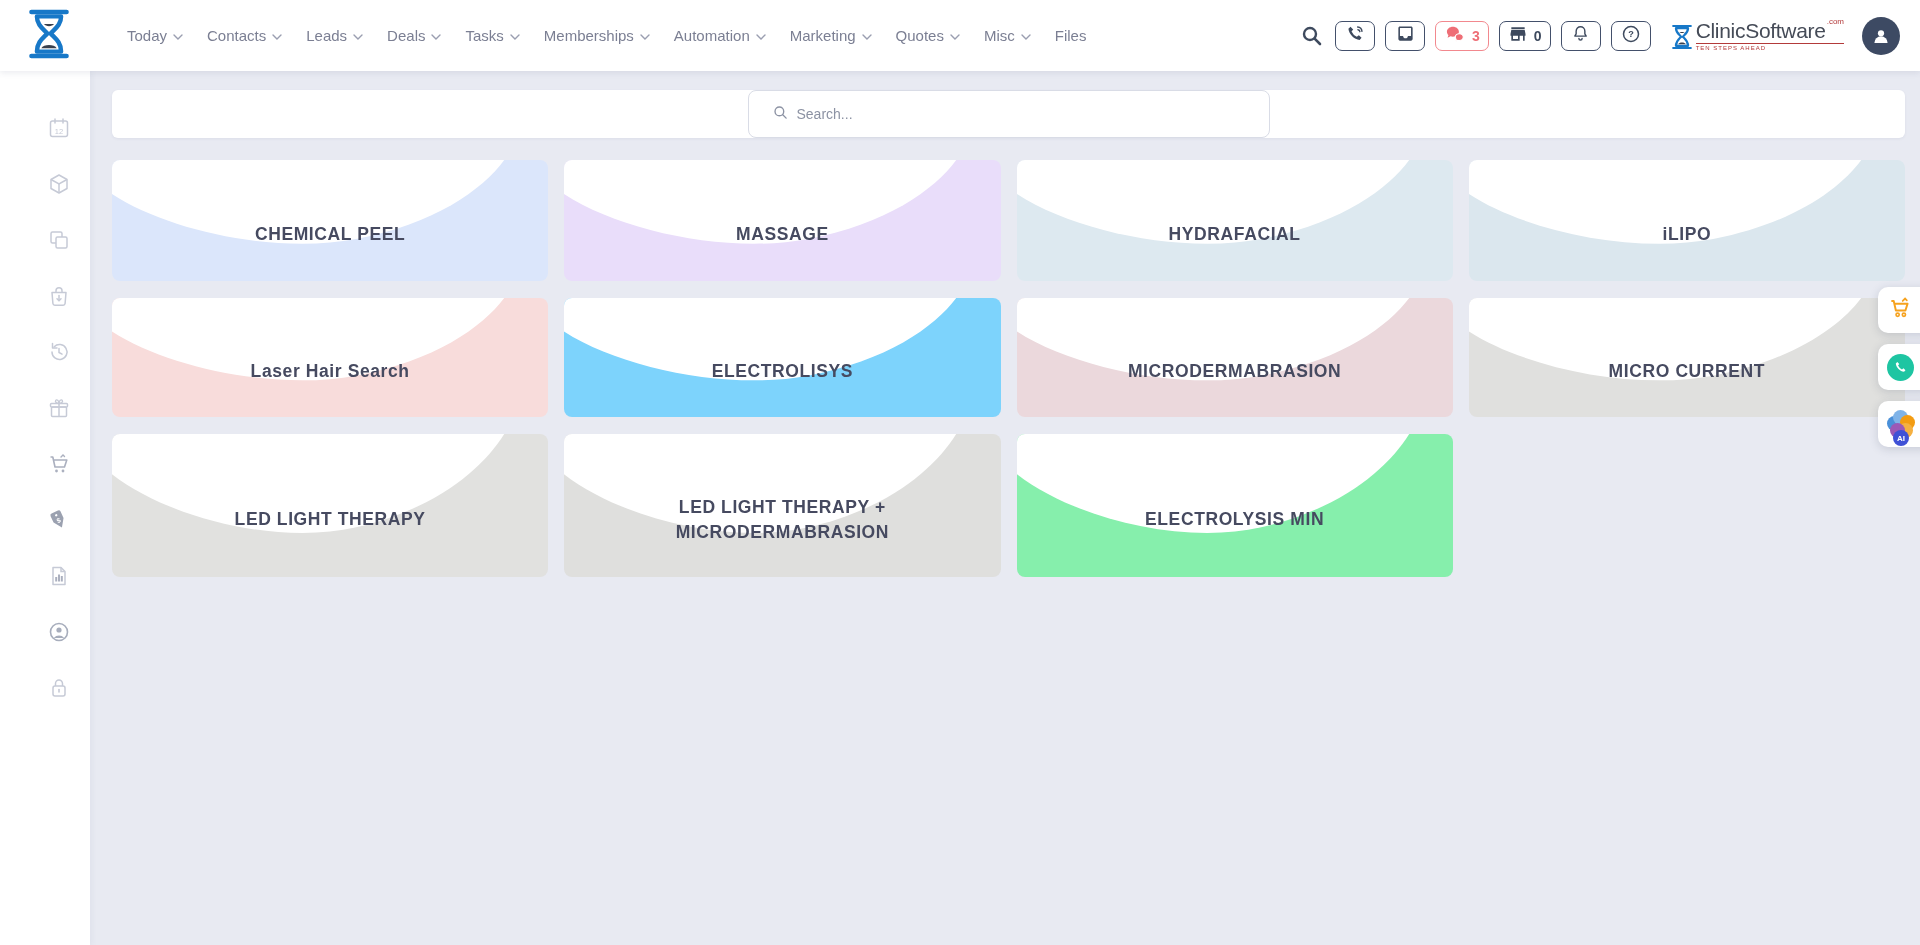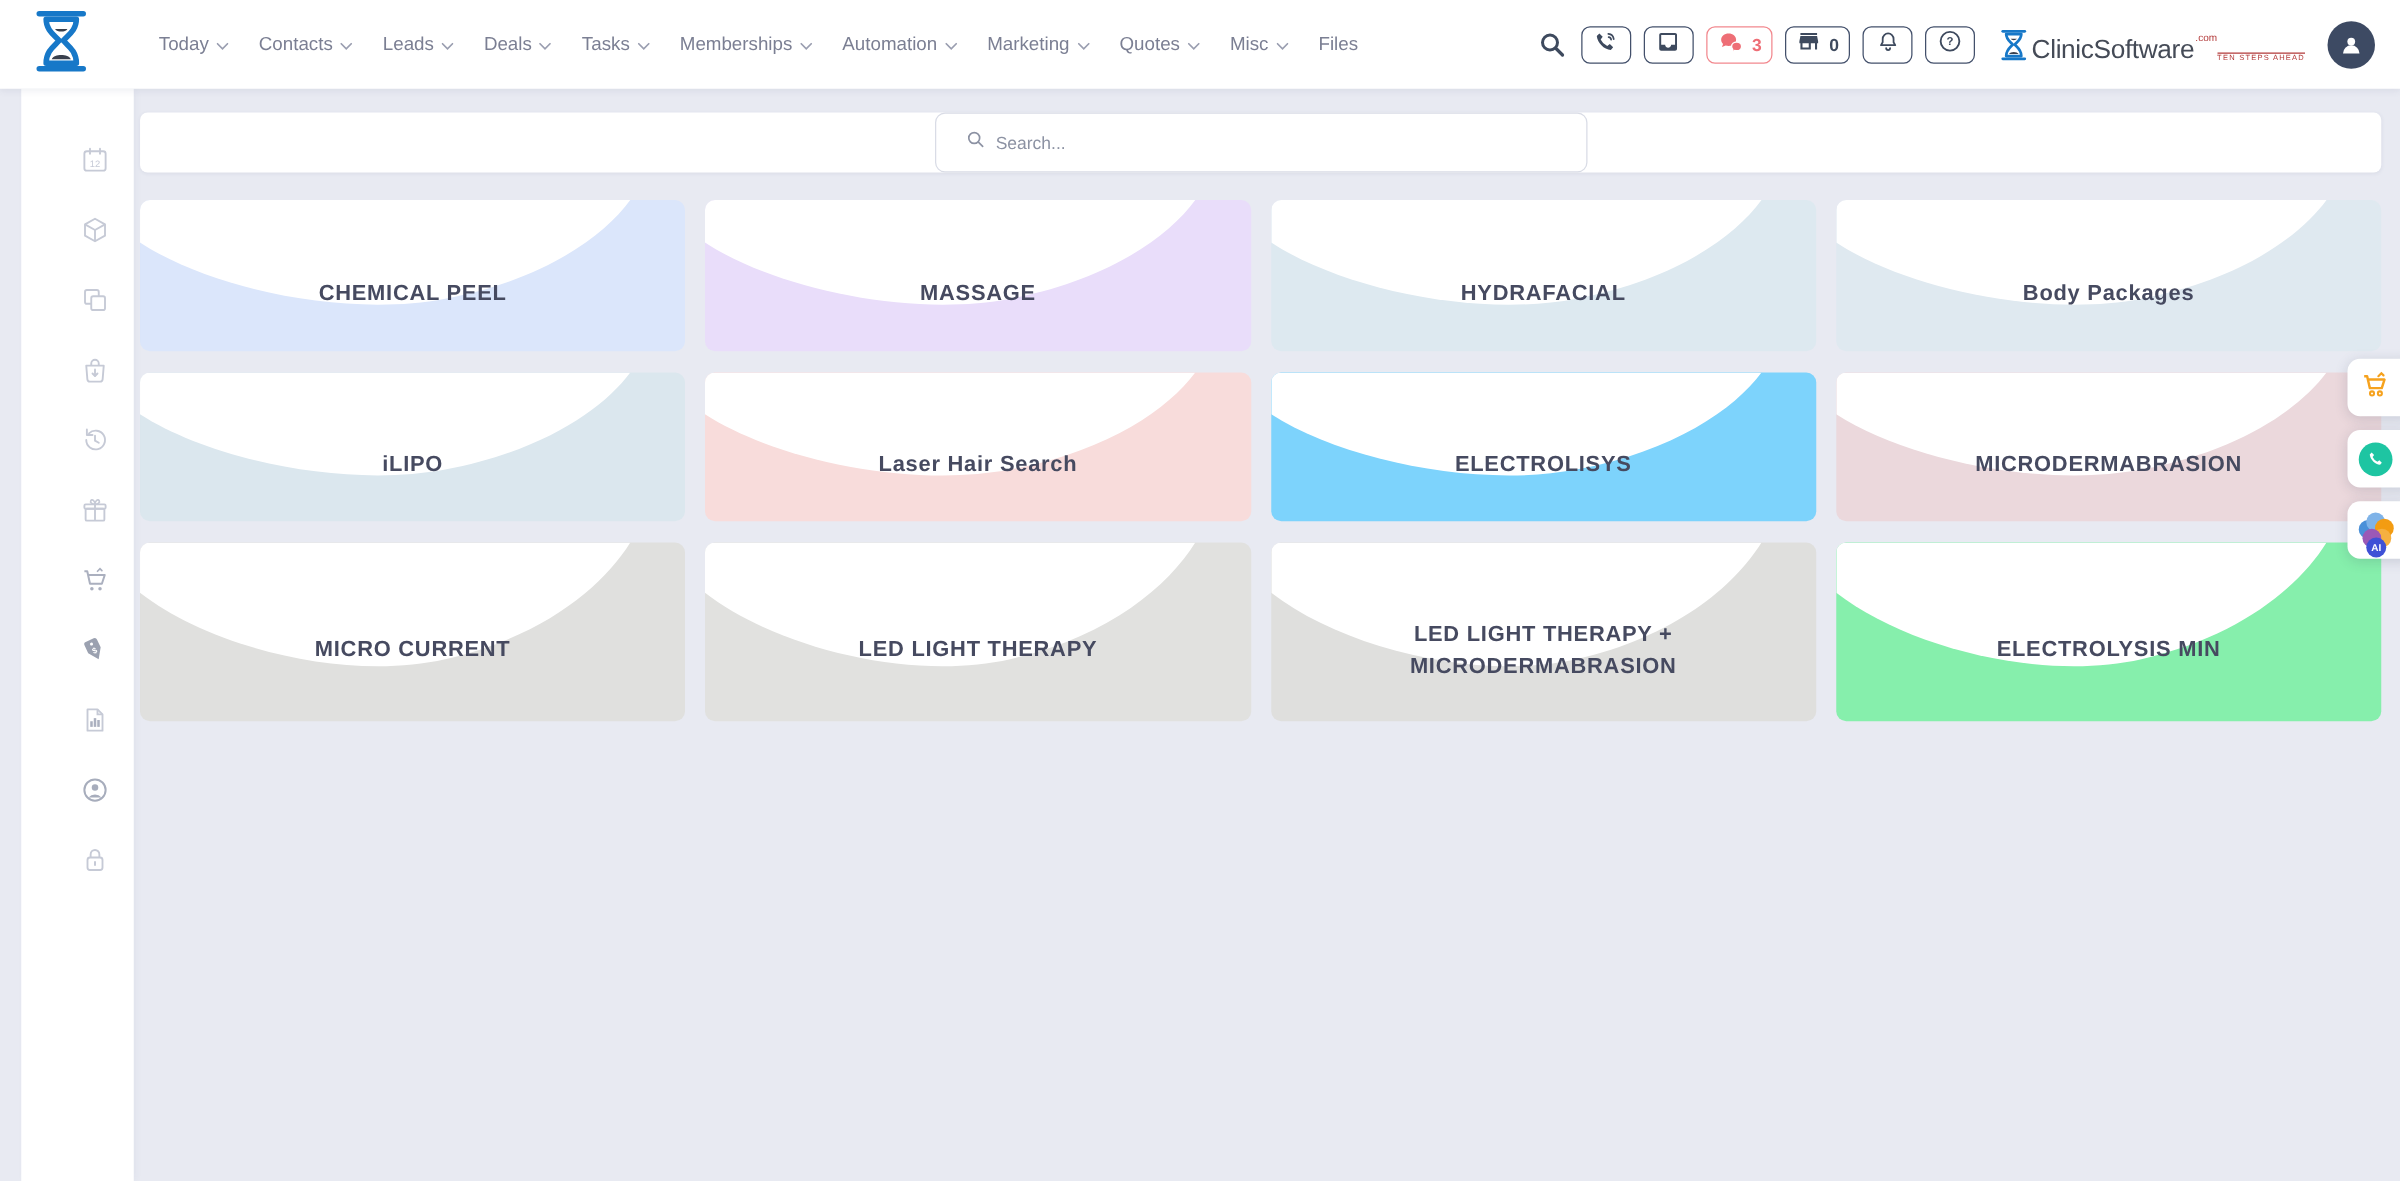--- a/index.html
+++ b/index.html
@@ -24,30 +24,30 @@
   .plain-icon { display:flex; align-items:center; cursor:pointer; margin-right:2px; }
   .icon-btn {
     height:30px; min-width:40px; padding:0 8px;
     border:1.6px solid #43506b; border-radius:7px; background:#fff;
     display:flex; align-items:center; justify-content:center; gap:6px; cursor:pointer;
   }
   .icon-btn.salmon { border-color:#f2888e; }
   .badge-num { font-size:14px; font-weight:bold; color:#ee6e76; }
   .count-num { font-size:14px; font-weight:bold; color:#3e4a5e; }
   .brand { display:flex; align-items:flex-end; gap:3px; margin-left:10px; cursor:pointer; }
-  .brand-col { display:flex; flex-direction:row; align-items:flex-end; }
+  .brand-col { display:flex; flex-direction:column; }
   .brand-row { display:flex; align-items:flex-start; }
   .brand-name { font-size:21px; color:#454b57; letter-spacing:-.3px; line-height:1; }
   .brand-tld { font-size:8px; color:#b33a3a; margin-left:1px; margin-top:-3px; }
   .brand-tag { font-size:6px; letter-spacing:1px; color:#b33a3a; border-top:1.3px solid #b33a3a; margin-top:2px; padding-top:1px; }
   .avatar { width:38px; height:38px; border-radius:50%; background:#3d4a63; display:flex; align-items:center; justify-content:center; margin-left:8px; cursor:pointer; }
 
   
   .sidebar {
-    position:absolute; top:71px; left:17px; bottom:0; width:90px; background:#fff;
+    position:absolute; top:71px; left:0; bottom:0; width:90px; background:#fff;
     box-shadow:2px 0 6px rgba(60,70,110,.05);
     display:flex; flex-direction:column; align-items:flex-start; padding-top:29px; z-index:20;padding-left:28px;
   }
   .side-item { height:56px; width:100%; display:flex; align-items:center; justify-content:center; cursor:pointer; }
 
   
   main { position:absolute; left:90px; top:71px; right:0; bottom:0; padding:19px 15px 0 22px; }
   .search-card {
     background:#fff; border-radius:6px; height:48px;
     display:flex; align-items:center; justify-content:center;
@@ -397,26 +397,20 @@
           <path fill="#ffffff" d="M0,0 L392,0 C370,30 322,64 244,79 C166,94 58,72 0,34 Z"></path>
         </svg>
       <span class="card-label">MASSAGE</span>
     </div>
     <div class="card" style="background: rgb(221, 233, 240);">
       <svg class="curve" viewBox="0 0 436 121" preserveAspectRatio="none">
           <path fill="#ffffff" d="M0,0 L392,0 C370,30 322,64 244,79 C166,94 58,72 0,34 Z"></path>
         </svg>
       <span class="card-label">HYDRAFACIAL</span>
     </div>
-    <div class="card" style="background: rgb(223, 233, 240);">
-      <svg class="curve" viewBox="0 0 436 121" preserveAspectRatio="none">
-          <path fill="#ffffff" d="M0,0 L392,0 C370,30 322,64 244,79 C166,94 58,72 0,34 Z"></path>
-        </svg>
-      <span class="card-label">Body Packages</span>
-    </div>
 
     <div class="card" style="background: rgb(219, 231, 238);">
       <svg class="curve" viewBox="0 0 436 121" preserveAspectRatio="none">
           <path fill="#ffffff" d="M0,0 L392,0 C370,30 322,64 244,79 C166,94 58,72 0,34 Z"></path>
         </svg>
       <span class="card-label">iLIPO</span>
     </div>
     <div class="card" style="background: rgb(248, 220, 219);">
       <svg class="curve" viewBox="0 0 436 121" preserveAspectRatio="none">
           <path fill="#ffffff" d="M0,0 L392,0 C370,30 322,64 244,79 C166,94 58,72 0,34 Z"></path>

